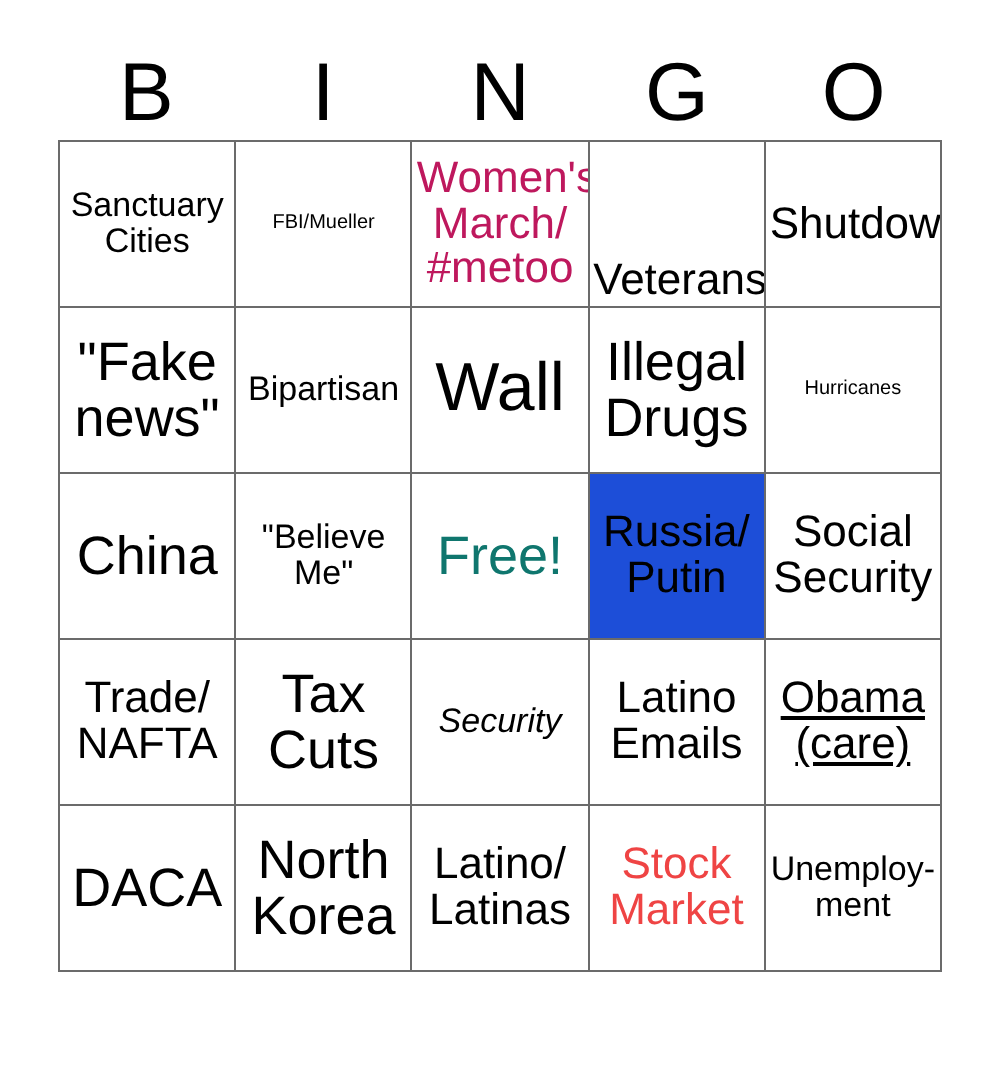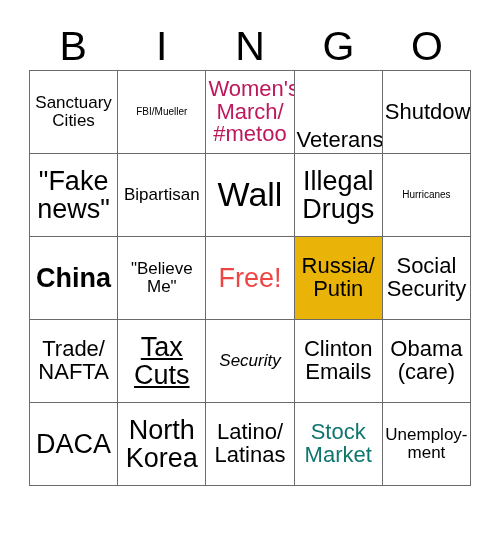--- a/index.html
+++ b/index.html
@@ -135,66 +135,66 @@
         </div>
       <div class="bingo-cell" style="border-right-color: rgb(107, 107, 107); border-bottom-color: rgb(107, 107, 107); background: rgb(255, 255, 255); color: rgb(0, 0, 0);">
           <span class="cell-text fs-lg">Illegal Drugs</span>
         </div>
       <div class="bingo-cell" style="border-right-color: rgb(107, 107, 107); border-bottom-color: rgb(107, 107, 107); background: rgb(255, 255, 255); color: rgb(0, 0, 0);">
           <span class="cell-text fs-xs">Hurricanes</span>
         </div>
     </div>
 
     <div class="bingo-row">
-      <div class="bingo-cell" style="border-right-color: rgb(107, 107, 107); border-bottom-color: rgb(107, 107, 107); background: rgb(255, 255, 255); color: rgb(0, 0, 0); font-weight: bold;">
+      <div class="bingo-cell" style="border-right-color: rgb(107, 107, 107); border-bottom-color: rgb(107, 107, 107); background: rgb(255, 255, 255); color: rgb(0, 0, 0);">
           <span class="cell-text fs-lg">China</span>
         </div>
       <div class="bingo-cell" style="border-right-color: rgb(107, 107, 107); border-bottom-color: rgb(107, 107, 107); background: rgb(255, 255, 255); color: rgb(0, 0, 0);">
           <span class="cell-text fs-sm">"Believe Me"</span>
         </div>
-      <div class="bingo-cell" style="border-right-color: rgb(107, 107, 107); border-bottom-color: rgb(107, 107, 107); background: rgb(255, 255, 255); color: #ef4444;">
+      <div class="bingo-cell" style="border-right-color: rgb(107, 107, 107); border-bottom-color: rgb(107, 107, 107); background: rgb(255, 255, 255); color: #0f766e;">
           <span class="cell-text fs-lg">Free!</span>
         </div>
-      <div class="bingo-cell" style="border-right-color: rgb(107, 107, 107); border-bottom-color: rgb(107, 107, 107); background: #eab308; color: rgb(0, 0, 0);">
+      <div class="bingo-cell" style="border-right-color: rgb(107, 107, 107); border-bottom-color: rgb(107, 107, 107); background: #1d4ed8; color: rgb(0, 0, 0);">
           <span class="cell-text fs-md">Russia/ Putin</span>
         </div>
       <div class="bingo-cell" style="border-right-color: rgb(107, 107, 107); border-bottom-color: rgb(107, 107, 107); background: rgb(255, 255, 255); color: rgb(0, 0, 0);">
           <span class="cell-text fs-md">Social Security</span>
         </div>
     </div>
 
     <div class="bingo-row">
       <div class="bingo-cell" style="border-right-color: rgb(107, 107, 107); border-bottom-color: rgb(107, 107, 107); background: rgb(255, 255, 255); color: rgb(0, 0, 0);">
           <span class="cell-text fs-md">Trade/ NAFTA</span>
         </div>
-      <div class="bingo-cell" style="border-right-color: rgb(107, 107, 107); border-bottom-color: rgb(107, 107, 107); background: rgb(255, 255, 255); color: rgb(0, 0, 0); text-decoration: underline;">
+      <div class="bingo-cell" style="border-right-color: rgb(107, 107, 107); border-bottom-color: rgb(107, 107, 107); background: rgb(255, 255, 255); color: rgb(0, 0, 0);">
           <span class="cell-text fs-lg">Tax Cuts</span>
         </div>
       <div class="bingo-cell" style="border-right-color: rgb(107, 107, 107); border-bottom-color: rgb(107, 107, 107); background: rgb(255, 255, 255); color: rgb(0, 0, 0); font-style: italic;">
           <span class="cell-text fs-sm">Security</span>
         </div>
       <div class="bingo-cell" style="border-right-color: rgb(107, 107, 107); border-bottom-color: rgb(107, 107, 107); background: rgb(255, 255, 255); color: rgb(0, 0, 0);">
-          <span class="cell-text fs-md">Clinton Emails</span>
-        </div>
-      <div class="bingo-cell" style="border-right-color: rgb(107, 107, 107); border-bottom-color: rgb(107, 107, 107); background: rgb(255, 255, 255); color: rgb(0, 0, 0);">
+          <span class="cell-text fs-md">Latino Emails</span>
+        </div>
+      <div class="bingo-cell" style="border-right-color: rgb(107, 107, 107); border-bottom-color: rgb(107, 107, 107); background: rgb(255, 255, 255); color: rgb(0, 0, 0); text-decoration: underline;">
           <span class="cell-text fs-md">Obama (care)</span>
         </div>
     </div>
 
     <div class="bingo-row">
       <div class="bingo-cell" style="border-right-color: rgb(107, 107, 107); border-bottom-color: rgb(107, 107, 107); background: rgb(255, 255, 255); color: rgb(0, 0, 0);">
           <span class="cell-text fs-lg">DACA</span>
         </div>
       <div class="bingo-cell" style="border-right-color: rgb(107, 107, 107); border-bottom-color: rgb(107, 107, 107); background: rgb(255, 255, 255); color: rgb(0, 0, 0);">
           <span class="cell-text fs-lg">North Korea</span>
         </div>
       <div class="bingo-cell" style="border-right-color: rgb(107, 107, 107); border-bottom-color: rgb(107, 107, 107); background: rgb(255, 255, 255); color: rgb(0, 0, 0);">
           <span class="cell-text fs-md">Latino/ Latinas</span>
         </div>
-      <div class="bingo-cell" style="border-right-color: rgb(107, 107, 107); border-bottom-color: rgb(107, 107, 107); background: rgb(255, 255, 255); color: #0f766e;">
+      <div class="bingo-cell" style="border-right-color: rgb(107, 107, 107); border-bottom-color: rgb(107, 107, 107); background: rgb(255, 255, 255); color: #ef4444;">
           <span class="cell-text fs-md">Stock Market</span>
         </div>
       <div class="bingo-cell" style="border-right-color: rgb(107, 107, 107); border-bottom-color: rgb(107, 107, 107); background: rgb(255, 255, 255); color: rgb(0, 0, 0);">
           <span class="cell-text fs-sm">Unemploy- ment</span>
         </div>
     </div>
 
   </div>
 </div>
 

